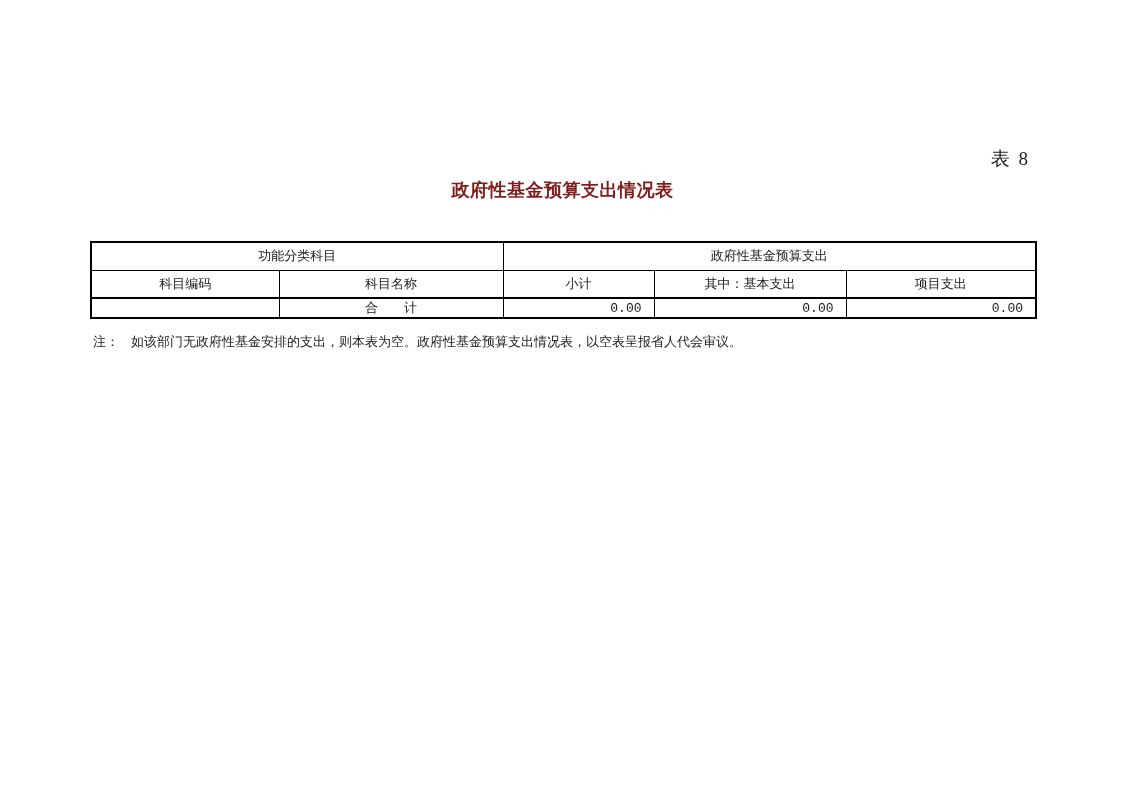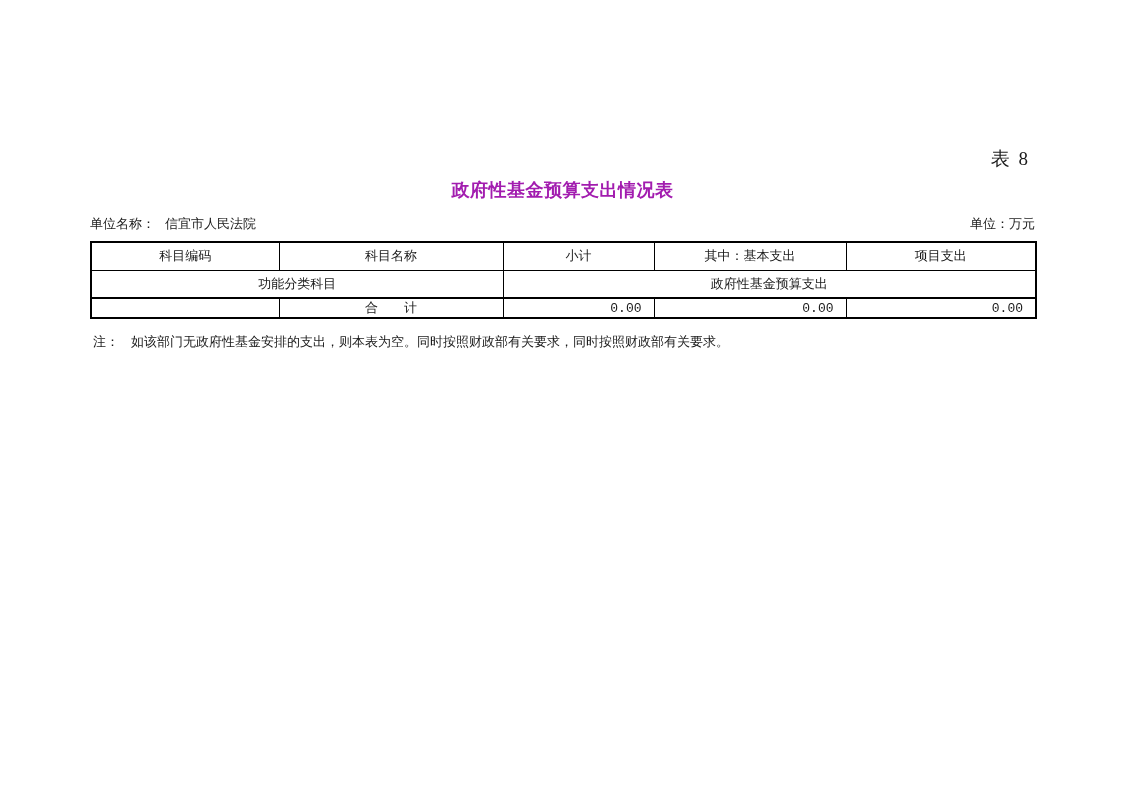--- a/index.html
+++ b/index.html
@@ -30,21 +30,21 @@
   }
   .title {
     position: absolute;
     top: 178px;
     left: 0;
     width: 100%;
     margin: 0;
     text-align: center;
     font-size: 18px;
     font-weight: bold;
-    color: #a21caf;
+    color: #7f1d1d;
     letter-spacing: 0.5px;
   }
   .info-row {
     position: absolute;
     top: 215px;
     left: 0;
     width: 100%;
     display: flex;
     justify-content: space-between;
     align-items: baseline;
@@ -87,56 +87,50 @@
 </style>
 </head>
 <body>
 
 <div class="sheet">
 
   <div class="table-label">表 8</div>
 
   <h1 class="title">政府性基金预算支出情况表</h1>
 
-  <div class="info-row">
-    <div>
-      <span>单位名称：</span><span class="unit-name-value">信宜市人民法院</span>
-    </div>
-    <div>单位：万元</div>
-  </div>
 
   <table class="budget">
     <colgroup>
       <col style="width:188px">
       <col style="width:224px">
       <col style="width:151px">
       <col style="width:192px">
       <col style="width:190px">
     </colgroup>
     <thead>
       <tr>
+        <th colspan="2">功能分类科目</th>
+        <th colspan="3">政府性基金预算支出</th>
+      </tr>
+      <tr>
         <th>科目编码</th>
         <th>科目名称</th>
         <th>小计</th>
         <th>其中：基本支出</th>
         <th>项目支出</th>
-      </tr>
-      <tr>
-        <th colspan="2">功能分类科目</th>
-        <th colspan="3">政府性基金预算支出</th>
       </tr>
     </thead>
     <tbody>
       <tr>
         <td></td>
         <td>合　　计</td>
         <td class="num">0.00</td>
         <td class="num">0.00</td>
         <td class="num">0.00</td>
       </tr>
     </tbody>
   </table>
 
   <div class="note">
-    <span class="note-label">注：</span><span>如该部门无政府性基金安排的支出，则本表为空。同时按照财政部有关要求，同时按照财政部有关要求。</span>
+    <span class="note-label">注：</span><span>如该部门无政府性基金安排的支出，则本表为空。政府性基金预算支出情况表，以空表呈报省人代会审议。</span>
   </div>
 
 </div>
 
 </body></html>

